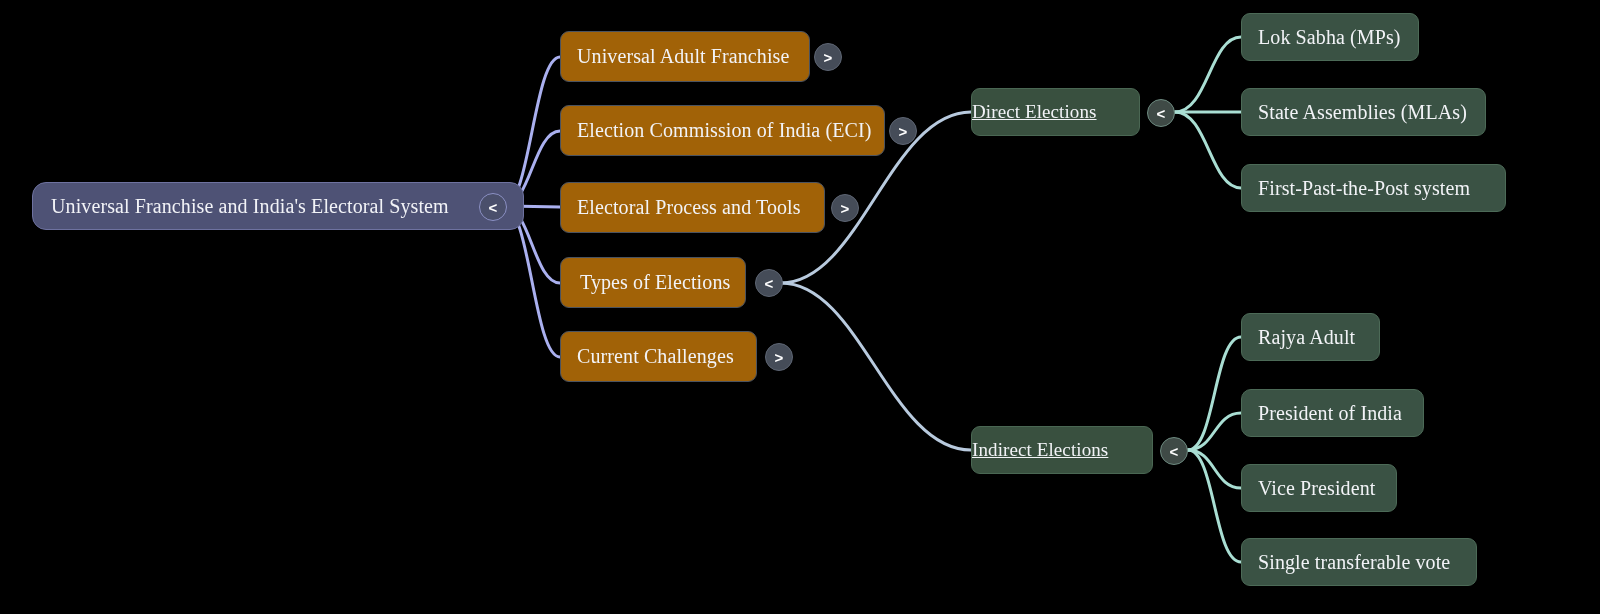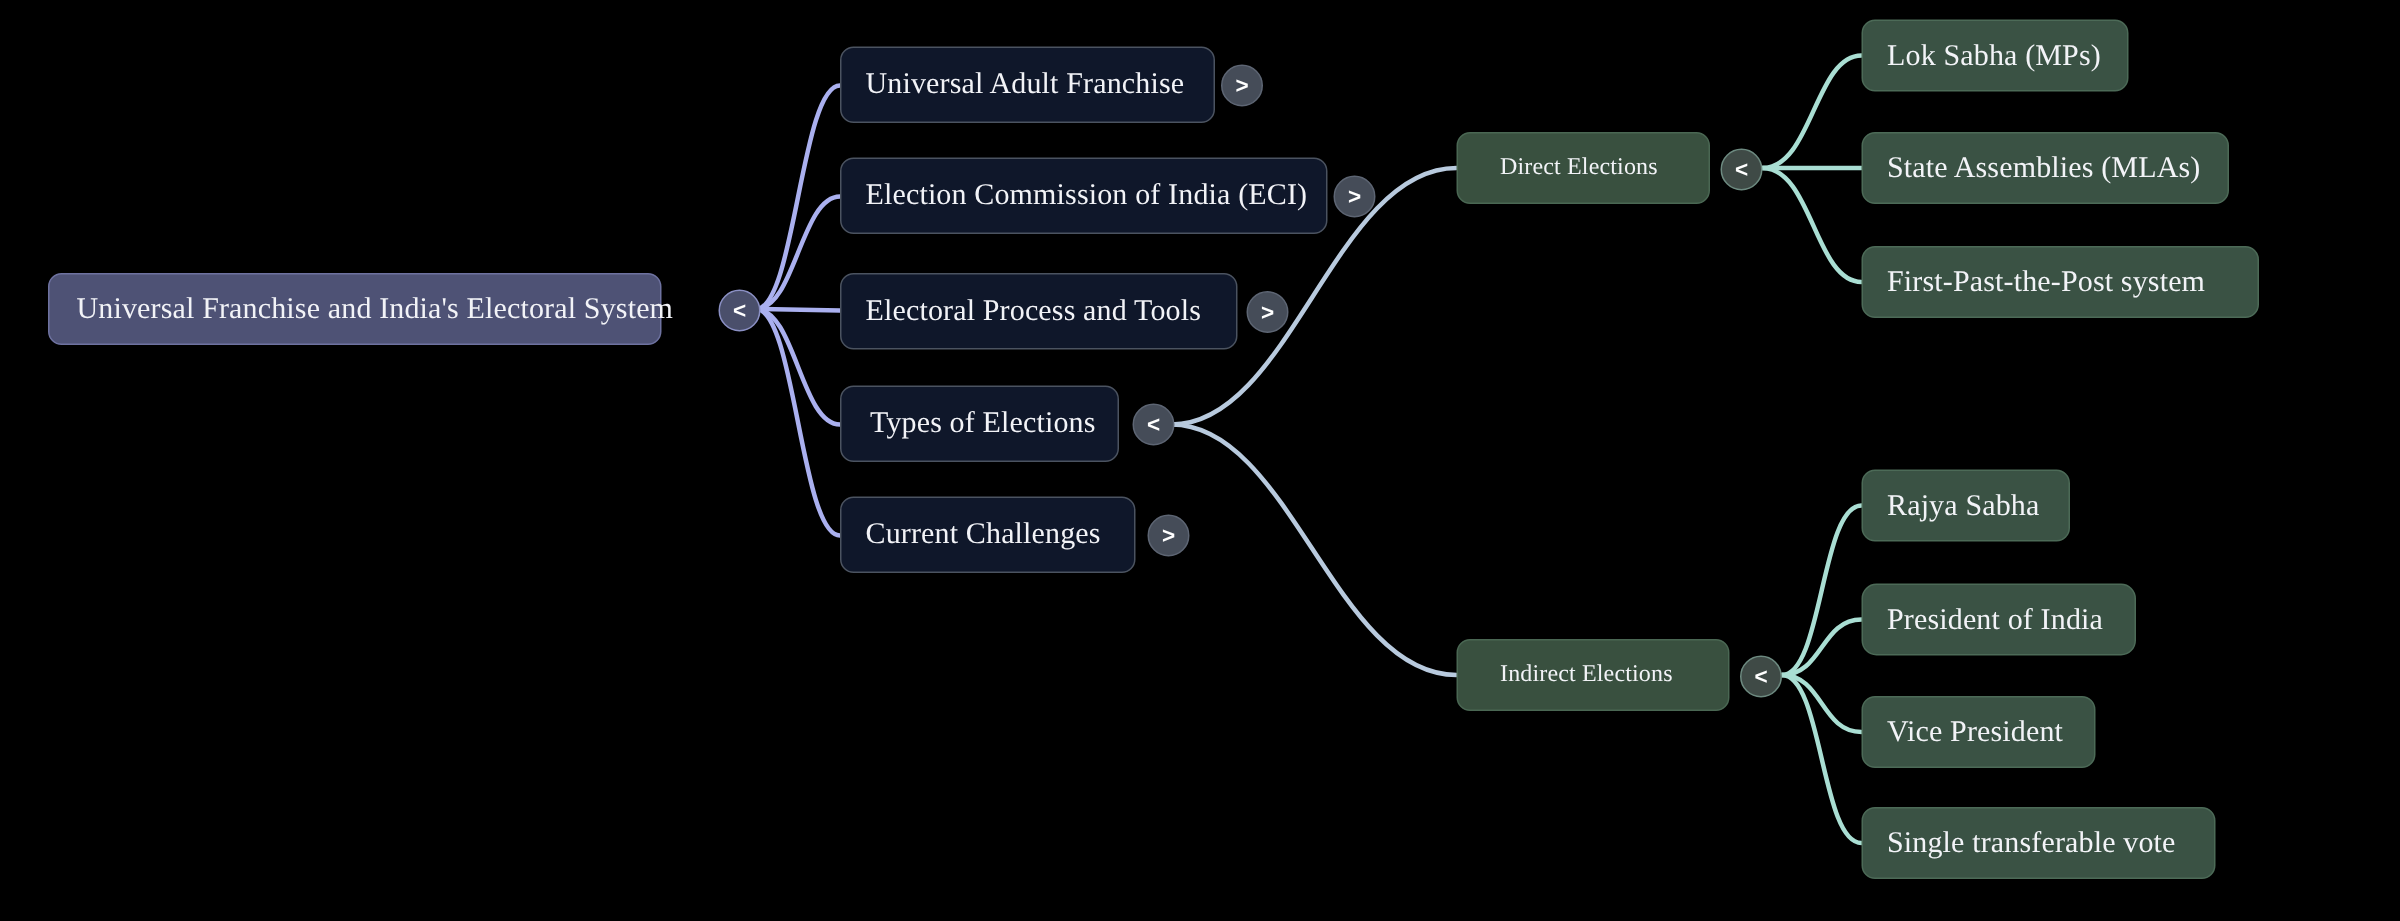--- a/index.html
+++ b/index.html
@@ -41,30 +41,31 @@
     display: block;
     width: 100%;
   }
   .node-root {
     background: #4e5275;
     border: 1px solid #6e72a0;
     font-size: 20px;
     padding: 0 18px;
   }
   .node-l2 {
-    background: #0f172a;
+    background: #a16207;
     border: 1px solid #4b5360;
     font-size: 20px;
     padding: 0 16px;
   }
   .node-l3 {
     background: #39503f;
     border: 1px solid #4a6753;
-    font-size: 16px;
-    padding: 0 28px;
+    font-size: 19px;
+    padding: 0 0;
+    text-decoration: underline;
   }
   .node-l4 {
     background: #3a5244;
     border: 1px solid #4c6a57;
     font-size: 20px;
     padding: 0 16px;
   }
   .toggle {
     position: absolute;
     width: 26px;
@@ -119,21 +120,21 @@
 
       <g stroke="#a9ded3">
         <path d="M1188,450 C1215,450 1214,337 1241,337"></path>
         <path d="M1188,450 C1215,450 1214,413 1241,413"></path>
         <path d="M1188,450 C1215,450 1214,488 1241,488"></path>
         <path d="M1188,450 C1215,450 1214,562 1241,562"></path>
       </g>
     </g>
   </svg>
 
-  <div class="node node-root" style="left:32px; top:182px; width:409px; height:48px;">
+  <div class="node node-root" style="left:32px; top:182px; width:492px; height:48px;border-radius:14px;">
     <span class="label">Universal Franchise and India's Electoral System</span>
   </div>
   <div class="toggle toggle-root" style="left:479px; top:193px;">&lt;</div>
 
   <div class="node node-l2" style="left:560px; top:31px; width:250px; height:51px;">
     <span class="label">Universal Adult Franchise</span>
   </div>
   <div class="toggle" style="left:814px; top:43px;">&gt;</div>
 
   <div class="node node-l2" style="left:560px; top:105px; width:325px; height:51px;padding-left:16px;">
@@ -170,21 +171,21 @@
     <span class="label">Lok Sabha (MPs)</span>
   </div>
   <div class="node node-l4" style="left:1241px; top:88px; width:245px; height:48px;">
     <span class="label">State Assemblies (MLAs)</span>
   </div>
   <div class="node node-l4" style="left:1241px; top:164px; width:265px; height:48px;">
     <span class="label">First-Past-the-Post system</span>
   </div>
 
   <div class="node node-l4" style="left:1241px; top:313px; width:139px; height:48px;">
-    <span class="label">Rajya Sabha</span>
+    <span class="label">Rajya Adult</span>
   </div>
   <div class="node node-l4" style="left:1241px; top:389px; width:183px; height:48px;border-radius:10px;">
     <span class="label">President of India</span>
   </div>
   <div class="node node-l4" style="left:1241px; top:464px; width:156px; height:48px;">
     <span class="label">Vice President</span>
   </div>
   <div class="node node-l4" style="left:1241px; top:538px; width:236px; height:48px;">
     <span class="label">Single transferable vote</span>
   </div>

